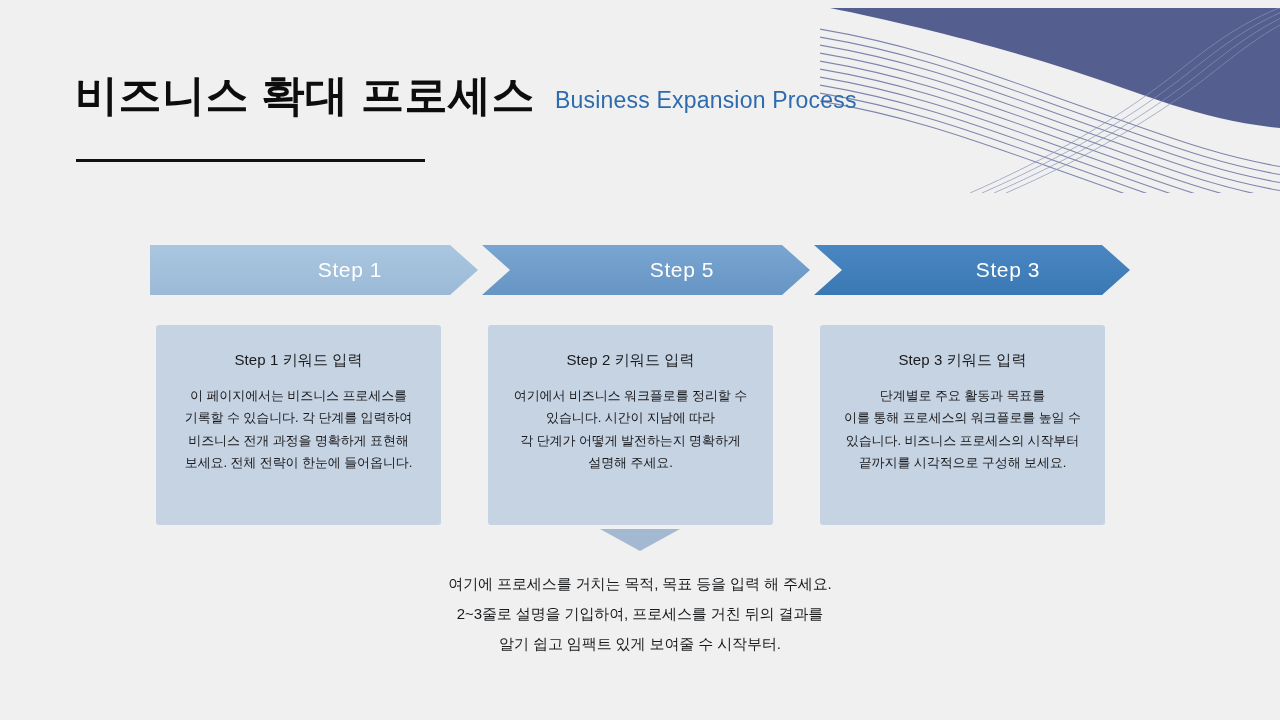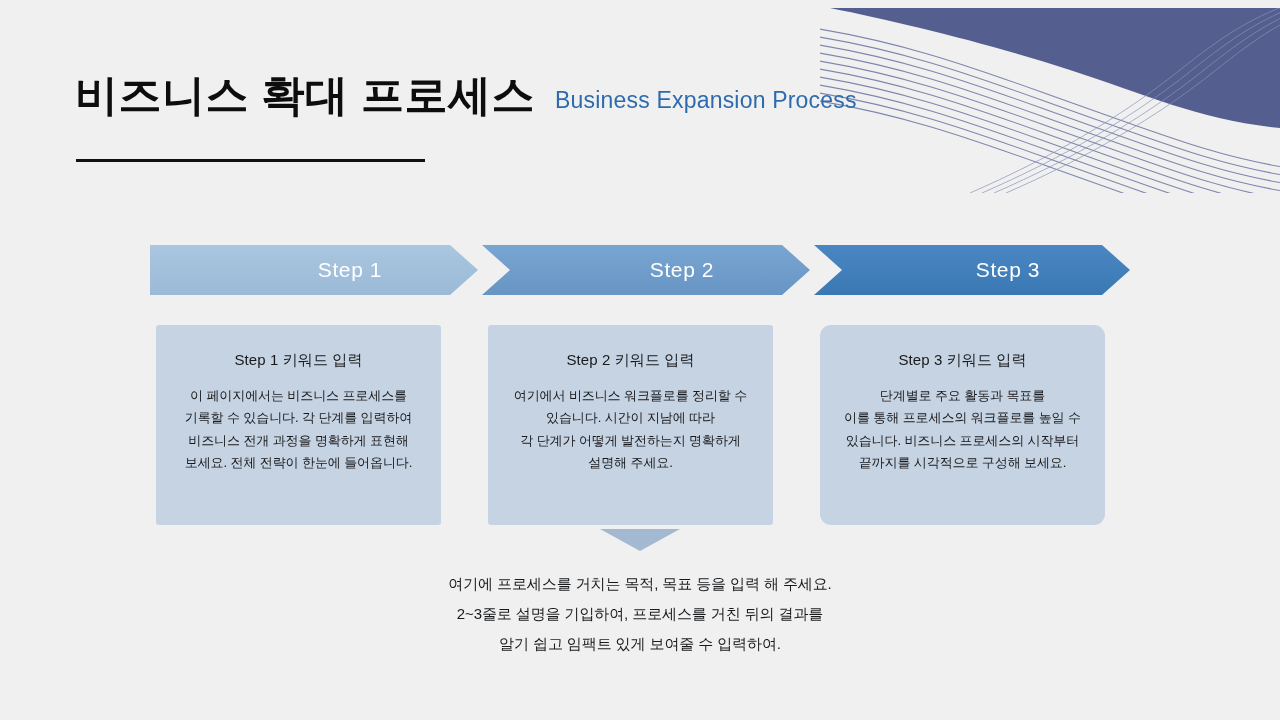--- a/index.html
+++ b/index.html
@@ -200,21 +200,21 @@
     <div class="step-arrow" style="left:332px; width:328px;">
       <svg width="328" height="50" viewBox="0 0 328 50" preserveAspectRatio="none" style="position:absolute;left:0;top:0;">
         <defs>
           <linearGradient id="grad2" x1="0" y1="0" x2="0" y2="1">
             <stop offset="0%" stop-color="#79a5d1"></stop>
             <stop offset="100%" stop-color="#6795c4"></stop>
           </linearGradient>
         </defs>
         <path d="M 0 0 L 300 0 L 328 25 L 300 50 L 0 50 L 28 25 Z" fill="url(#grad2)"></path>
       </svg>
-      <div class="step-arrow-label">Step 2</div>
+      <div class="step-arrow-label">Step 5</div>
     </div>
 
     <div class="step-arrow" style="left:664px; width:316px;">
       <svg width="316" height="50" viewBox="0 0 316 50" preserveAspectRatio="none" style="position:absolute;left:0;top:0;">
         <defs>
           <linearGradient id="grad3" x1="0" y1="0" x2="0" y2="1">
             <stop offset="0%" stop-color="#4a87c2"></stop>
             <stop offset="100%" stop-color="#3a78b4"></stop>
           </linearGradient>
         </defs>
@@ -238,33 +238,33 @@
   <div class="step-box" style="left:488px;">
     <div class="step-box-title">Step 2 키워드 입력</div>
     <div class="step-box-body">
       <span>여기에서 비즈니스 워크플로를 정리할 수</span>
       <span>있습니다. 시간이 지남에 따라</span>
       <span>각 단계가 어떻게 발전하는지 명확하게</span>
       <span>설명해 주세요.</span>
     </div>
   </div>
 
-  <div class="step-box" style="left:820px;border-radius:11px;">
+  <div class="step-box" style="left:820px;">
     <div class="step-box-title">Step 3 키워드 입력</div>
     <div class="step-box-body">
       <span>단계별로 주요 활동과 목표를</span>
       <span>이를 통해 프로세스의 워크플로를 높일 수</span>
       <span>있습니다. 비즈니스 프로세스의 시작부터</span>
       <span>끝까지를 시각적으로 구성해 보세요.</span>
     </div>
   </div>
 
   <svg id="down-arrow" viewBox="0 0 80 22" preserveAspectRatio="none">
     <path d="M 0 0 L 80 0 L 40 22 Z" fill="#a3b9d2"></path>
   </svg>
 
   <div id="summary">
     <span>여기에 프로세스를 거치는 목적, 목표 등을 입력 해 주세요.</span>
     <span>2~3줄로 설명을 기입하여, 프로세스를 거친 뒤의 결과를</span>
-    <span>알기 쉽고 임팩트 있게 보여줄 수 입력하여.</span>
+    <span>알기 쉽고 임팩트 있게 보여줄 수 시작부터.</span>
   </div>
 
 </div>
 
 </body></html>

